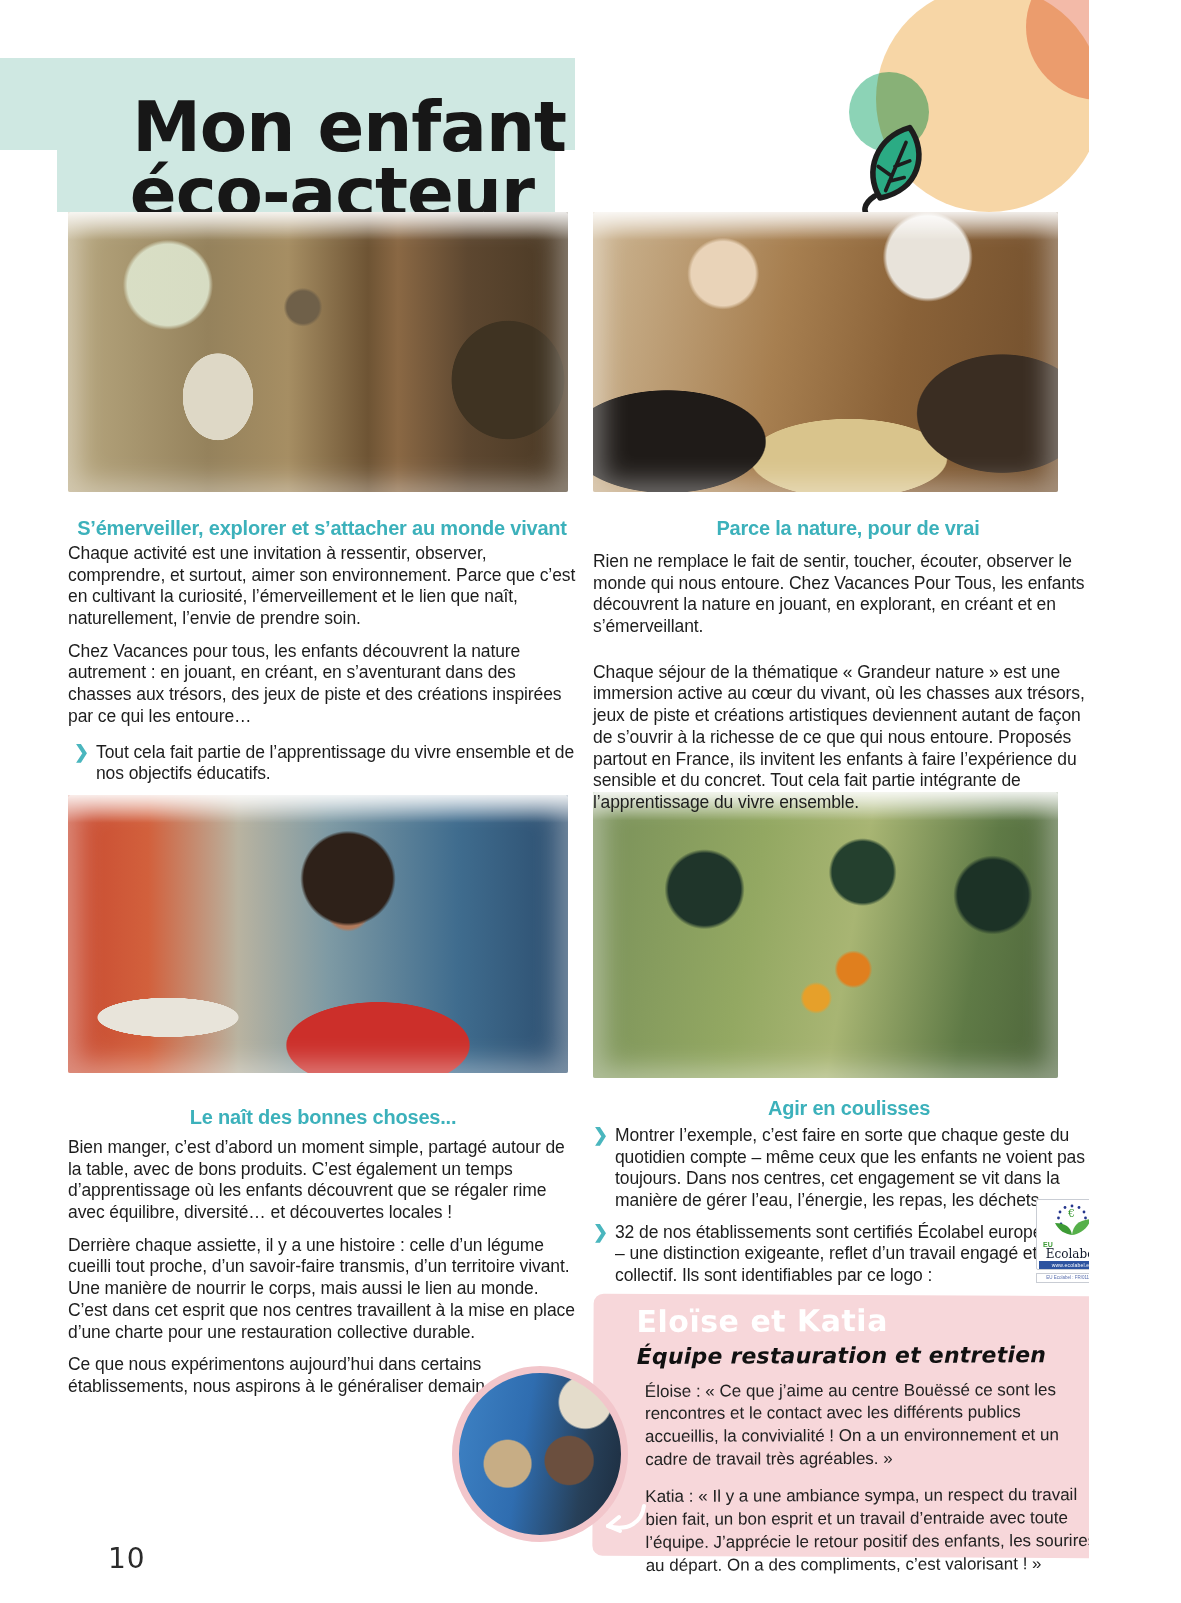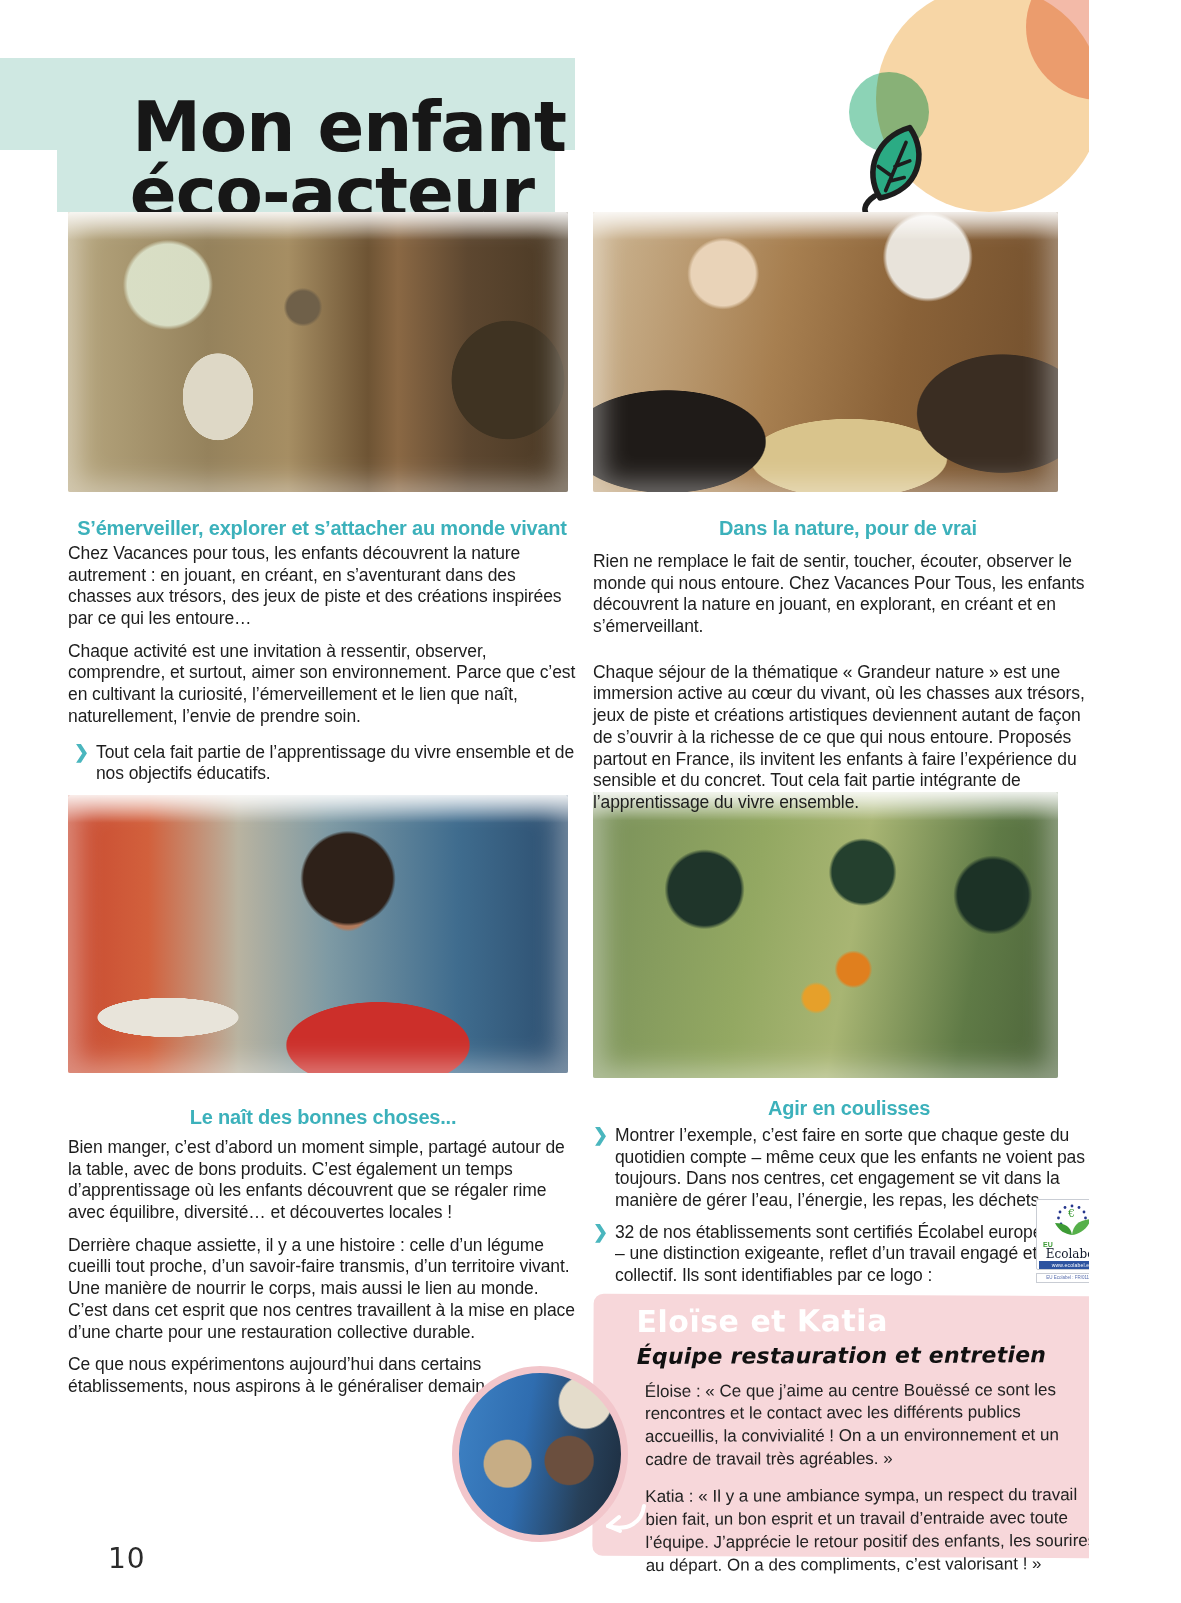--- a/index.html
+++ b/index.html
@@ -122,30 +122,30 @@
     <span class="l2">éco-acteur</span>
   </h1>
 
   <div class="photo photo-forest"></div>
   <div class="photo photo-goats"></div>
   <div class="photo photo-meal"></div>
   <div class="photo photo-garden"></div>
 
   <section class="sec sec-1">
     <h2>S’émerveiller, explorer et s’attacher au monde vivant</h2>
+    <p>Chaque activité est une invitation à ressentir, observer, comprendre, et surtout, aimer son environnement. Parce que c’est en cultivant la curiosité, l’émerveillement et le lien que naît, naturellement, l’envie de prendre soin.</p>
     <p>Chez Vacances pour tous, les enfants découvrent la nature autrement : en jouant, en créant, en s’aventurant dans des chasses aux trésors, des jeux de piste et des créations inspirées par ce qui les entoure…</p>
-    <p>Chaque activité est une invitation à ressentir, observer, comprendre, et surtout, aimer son environnement. Parce que c’est en cultivant la curiosité, l’émerveillement et le lien que naît, naturellement, l’envie de prendre soin.</p>
     <div class="bullet">
       <span class="chev">❯</span>
       <span>Tout cela fait partie de l’apprentissage du vivre ensemble et de nos objectifs éducatifs.</span>
     </div>
   </section>
 
   <section class="sec sec-2">
-    <h2>Dans la nature, pour de vrai</h2>
+    <h2>Parce la nature, pour de vrai</h2>
     <p class="gap">Rien ne remplace le fait de sentir, toucher, écouter, observer le monde qui nous entoure. Chez Vacances Pour Tous, les enfants découvrent la nature en jouant, en explorant, en créant et en s’émerveillant.</p>
     <p>Chaque séjour de la thématique « Grandeur nature » est une immersion active au cœur du vivant, où les chasses aux trésors, jeux de piste et créations artistiques deviennent autant de façon de s’ouvrir à la richesse de ce que qui nous entoure. Proposés partout en France, ils invitent les enfants à faire l’expérience du sensible et du concret. Tout cela fait partie intégrante de l’apprentissage du vivre ensemble.</p>
   </section>
 
   <section class="sec sec-3">
     <h2>Le naît des bonnes choses...</h2>
     <p>Bien manger, c’est d’abord un moment simple, partagé autour de la table, avec de bons produits. C’est également un temps d’apprentissage où les enfants découvrent que se régaler rime avec équilibre, diversité… et découvertes locales !</p>
     <p>Derrière chaque assiette, il y a une histoire : celle d’un légume cueilli tout proche, d’un savoir-faire transmis, d’un territoire vivant. Une manière de nourrir le corps, mais aussi le lien au monde. C’est dans cet esprit que nos centres travaillent à la mise en place d’une charte pour une restauration collective durable.</p>
     <p>Ce que nous expérimentons aujourd’hui dans certains établissements, nous aspirons à le généraliser demain.</p>
   </section>

